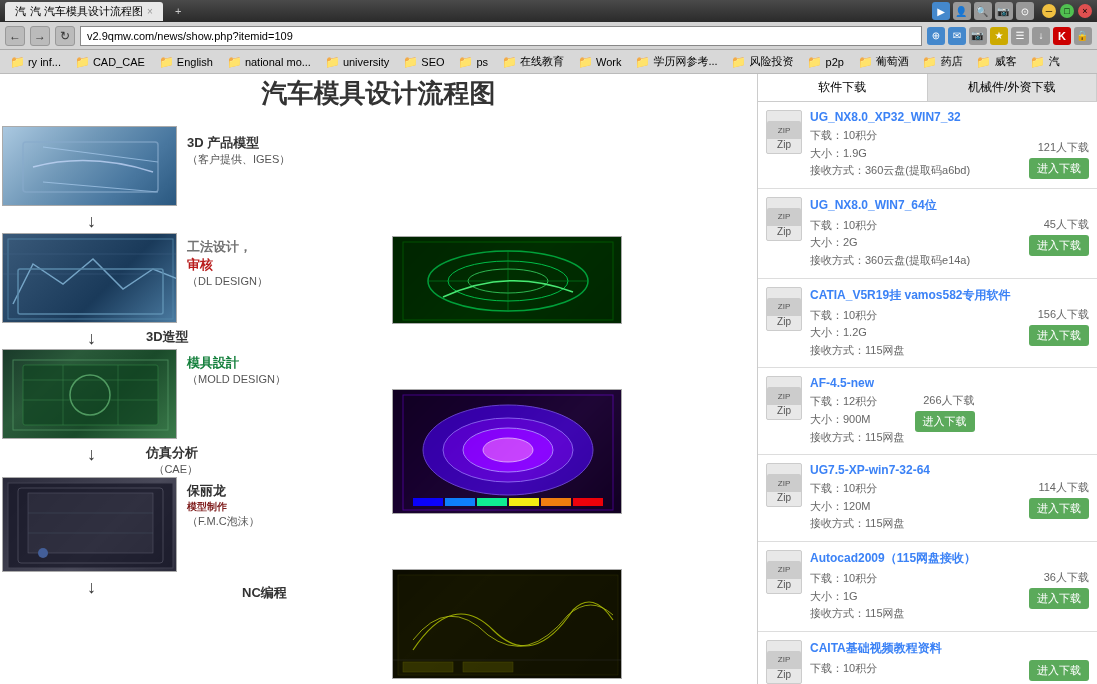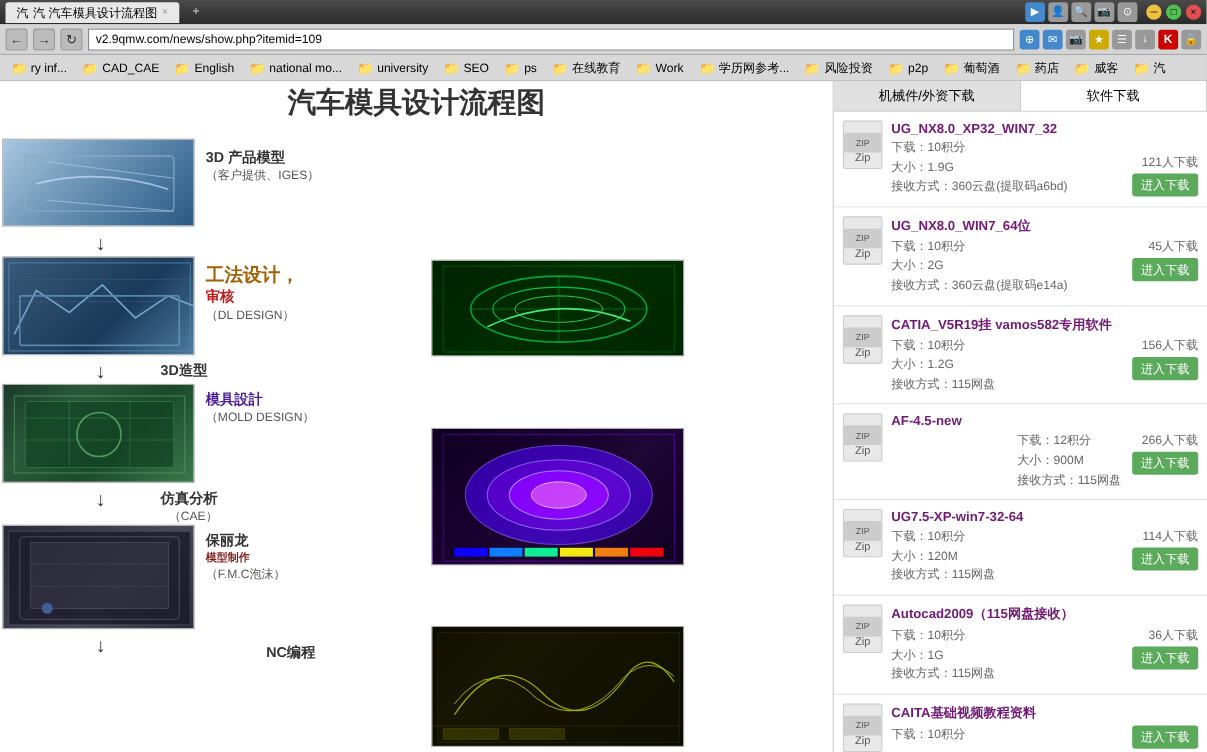--- a/index.html
+++ b/index.html
@@ -174,21 +174,21 @@
       background: #ccc;
       border-radius: 2px 2px 0 0;
       display: flex; align-items: center; justify-content: center;
       font-size: 8px; color: #555;
     }
     .download-info {
       flex: 1;
     }
     .dl-title {
       font-size: 12px;
-      color: #701a75;
+      color: #3b82f6;
       font-weight: bold;
       margin-bottom: 3px;
     }
     .dl-meta {
       font-size: 11px;
       color: #666;
       line-height: 1.6;
     }
     .dl-count {
       font-size: 11px;
@@ -365,21 +365,21 @@
             <div style="width:175px;height:90px;border:1px solid #aaa;background:linear-gradient(135deg,#3a5a7a 0%,#2a4a6a 30%,#1a3a5a 60%,#4a7aa0 100%);overflow:hidden;">
               <svg width="175" height="90" viewBox="0 0 175 90" style="opacity:0.8">
                 <rect x="5" y="5" width="165" height="80" fill="none" stroke="#5588aa" stroke-width="1"></rect>
                 <line x1="0" y1="20" x2="175" y2="20" stroke="#446688" stroke-width="0.5"></line>
                 <line x1="0" y1="40" x2="175" y2="40" stroke="#446688" stroke-width="0.5"></line>
                 <path d="M10 70 L30 30 L60 50 L90 25 L120 55 L150 35 L175 45" fill="none" stroke="#88bbdd" stroke-width="1.5"></path>
                 <rect x="15" y="35" width="145" height="45" fill="none" stroke="#6699bb" stroke-width="1.5" rx="2"></rect>
               </svg>
             </div>
             <div style="padding-top:5px;">
-              <div style="font-size:17px;color:#a16207;font-weight:bold;">工法设计，</div>
+              <div style="font-size:13px;color:#737373;font-weight:bold;">工法设计，</div>
               <div style="font-size:13px;color:#b91c1c;font-weight:bold;">审核</div>
               <div style="font-size:11px;color:#555;">（DL DESIGN）</div>
             </div>
           </div>
         </div>
 
         <div style="display:flex;align-items:flex-start;">
           <div style="margin-left:85px;font-size:18px;color:#333;line-height:1.2;margin-right:20px;">↓</div>
           <div style="padding-top:0px;margin-left:30px;">
             <div style="font-size:13px;font-weight:bold;color:#333;">3D造型</div>
@@ -393,21 +393,21 @@
                 <rect x="10" y="10" width="155" height="70" fill="none" stroke="#559966" stroke-width="1"></rect>
                 <rect x="20" y="15" width="135" height="60" fill="#114422" stroke="#338844" stroke-width="0.8" rx="2"></rect>
                 <line x1="20" y1="30" x2="155" y2="30" stroke="#449955" stroke-width="0.5"></line>
                 <line x1="20" y1="50" x2="155" y2="50" stroke="#449955" stroke-width="0.5"></line>
                 <line x1="60" y1="15" x2="60" y2="75" stroke="#449955" stroke-width="0.5"></line>
                 <line x1="115" y1="15" x2="115" y2="75" stroke="#449955" stroke-width="0.5"></line>
                 <circle cx="87" cy="45" r="20" fill="none" stroke="#66bb77" stroke-width="1.5"></circle>
               </svg>
             </div>
             <div style="padding-top:5px;">
-              <div style="font-size:13px;font-weight:bold;color:#4c1d95;">模具設計</div>
+              <div style="font-size:13px;font-weight:bold;color:#15803d;">模具設計</div>
               <div style="font-size:11px;color:#555;">（MOLD DESIGN）</div>
             </div>
           </div>
         </div>
 
         <div style="display:flex;align-items:flex-start;">
           <div style="margin-left:85px;font-size:18px;color:#333;line-height:1.2;margin-right:20px;">↓</div>
           <div style="padding-top:0px;margin-left:30px;text-align:right;">
             <div style="font-size:13px;font-weight:bold;color:#333;">仿真分析</div>
             <div style="font-size:11px;color:#555;">（CAE）</div>
@@ -489,22 +489,22 @@
           </svg>
         </div>
       </div>
 
     </div>
   </div>
 
   <div class="sidebar-right">
 
     <div class="sidebar-tabs">
+      <div class="sidebar-tab active">软件下载</div>
       <div class="sidebar-tab">机械件/外资下载</div>
-      <div class="sidebar-tab active">软件下载</div>
     </div>
 
     <div id="download-list">
     <div class="download-item">
     <div class="zip-icon">
       <div class="zip-icon-top">ZIP</div>
       <span>Zip</span>
     </div>
     <div class="download-info">
       <div class="dl-title">UG_NX8.0_XP32_WIN7_32</div>
@@ -561,21 +561,21 @@
       </div>
     </div>
   </div>
         <div class="download-item">
     <div class="zip-icon">
       <div class="zip-icon-top">ZIP</div>
       <span>Zip</span>
     </div>
     <div class="download-info">
       <div class="dl-title">AF-4.5-new</div>
-      <div style="display:flex;justify-content:flex-end;align-items:flex-start;">
+      <div style="display:flex;justify-content:flex-start;align-items:flex-start;">
         <div class="dl-meta">
           <div>下载：12积分</div>
           <div>大小：900M</div>
           <div>接收方式：115网盘</div>
         </div>
         <div style="text-align:right;min-width:70px;">
           <div class="dl-count">266人下载</div>
           <button class="dl-btn">进入下载</button>
         </div>
       </div>

